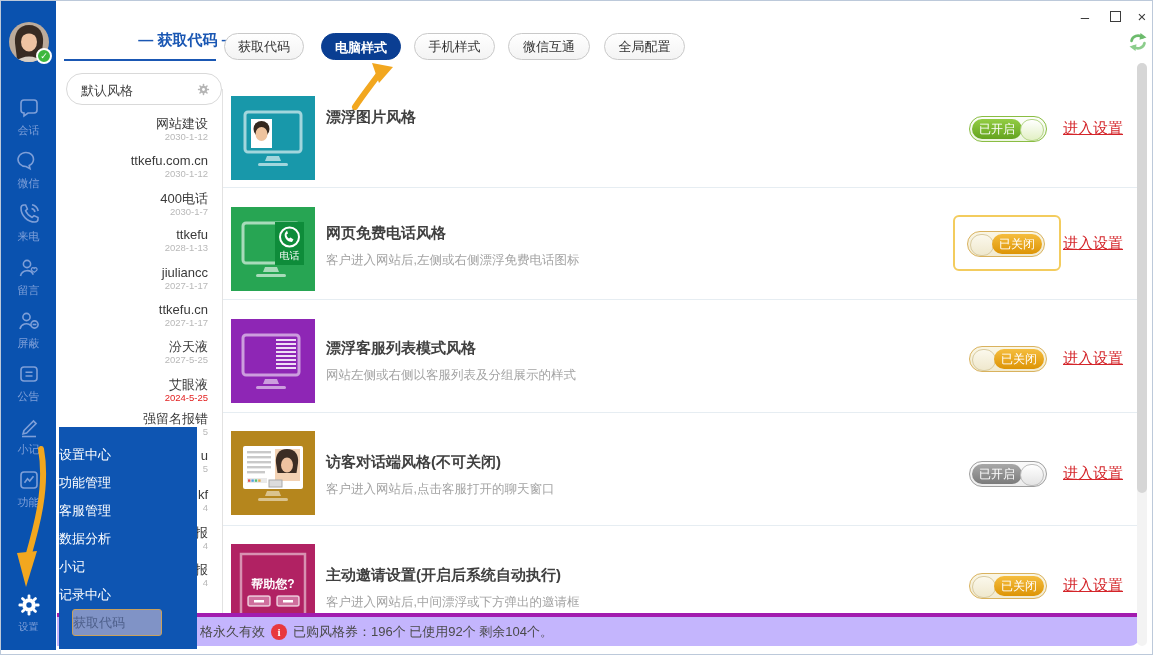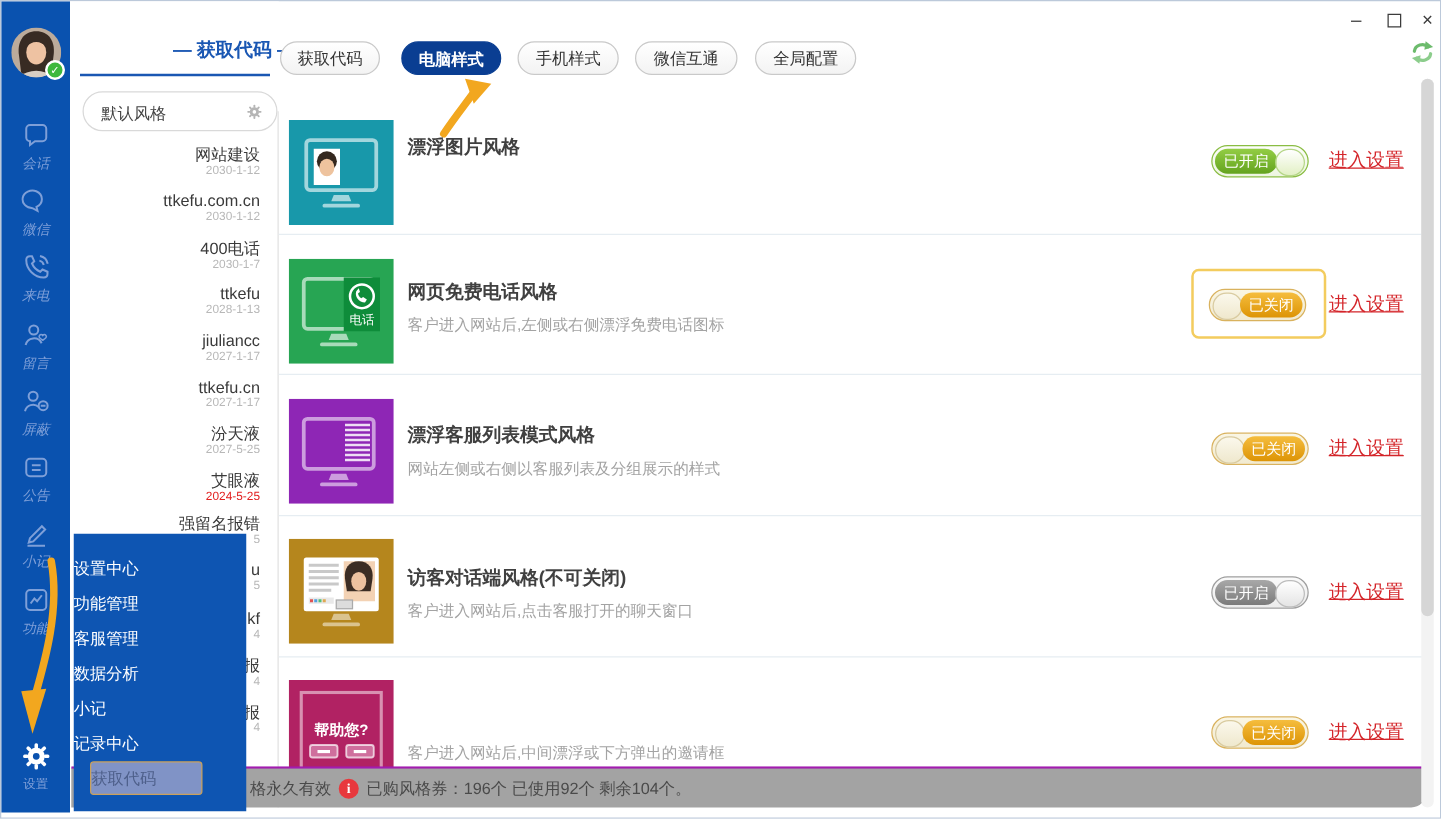--- a/index.html
+++ b/index.html
@@ -10,21 +10,21 @@
     border:1px solid #bcc9da; overflow:hidden;
   }
   
   .sidebar { position:absolute; left:0; top:0; width:55px; height:649px; background:#0a52af; z-index:5; }
   .avatar-wrap { position:absolute; left:8px; top:21px; width:40px; height:40px; cursor:pointer; }
   .avatar { width:40px; height:40px; border-radius:50%; overflow:hidden; display:block; }
   .avatar-badge {
     position:absolute; right:-3px; bottom:-2px; width:16px; height:16px; border-radius:50%;
     background:#3db83d; border:2px solid #fff; color:#fff; font-size:9px; line-height:12px; text-align:center;
   }
-  .nav-item { position:absolute; left:0; width:55px; text-align:center; color:#7e9fd8; cursor:pointer;font-style:italic; }
+  .nav-item { position:absolute; left:0; width:55px; text-align:center; color:#7e9fd8; cursor:pointer; }
   .nav-item svg { display:block; margin:0 auto; }
   .nav-label { display:block; font-size:11px; margin-top:3px; color:#7e9fd8; }
   .settings-item { position:absolute; left:0; top:592px; width:55px; text-align:center; cursor:pointer; }
   .settings-item svg { display:block; margin:0 auto; }
   .settings-label { display:block; font-size:10px; margin-top:3px; color:#7e9fd8; }
 
   
   .code-panel { position:absolute; left:55px; top:0; width:167px; height:649px; background:#fff; z-index:1; }
   .code-title { position:absolute; left:0; top:30px; width:167px; text-align:center; color:#1a57b3; font-weight:bold; font-size:15px;margin-left:48px; }
   .code-title-underline { position:absolute; left:8px; top:58px; width:152px; height:2px; background:#1a57b3; }
@@ -73,22 +73,22 @@
     background:linear-gradient(#fbf8ec,#efe8cd); border:1px solid #d9cba0; }
   .toggle.locked { border:1px solid #9e9e9e; background:linear-gradient(#fafafa,#ececec); }
   .toggle.locked .tlabel { left:2px; background:linear-gradient(#a8a8a8,#7b7b7b); }
   .toggle.locked::after { content:""; position:absolute; right:2px; top:2px; width:22px; height:20px; border-radius:11px;
     background:linear-gradient(#ffffff,#e4e4e4); border:1px solid #bdbdbd; }
   .toggle-highlight { position:absolute; left:952px; top:214px; width:108px; height:56px; border:2px solid #f3cc5e;
     border-radius:6px; background:#fff; z-index:1; }
 
   
   .status-bar {
-    position:absolute; left:56px; top:612px; width:1084px; height:33px; background:#a3a3a3;
-    border-top:2px solid #a21caf; border-bottom-right-radius:12px; z-index:10;
+    position:absolute; left:56px; top:612px; width:1084px; height:33px; background:#c4b5fd;
+    border-top:4px solid #a21caf; border-bottom-right-radius:12px; z-index:10;
     display:flex; align-items:center; font-size:13px; color:#4a4a4a; padding-left:143px;
   }
   .info-icon {
     display:inline-block; width:16px; height:16px; border-radius:50%; background:#e8383d; color:#fff;
     font-size:11px; font-weight:bold; line-height:16px; text-align:center; margin:0 6px; font-family:"Liberation Serif","DejaVu Serif",serif;
   }
 
   
   .scrollbar { position:absolute; left:1136px; top:62px; width:10px; height:583px; background:#f3f3f3; border-radius:5px; z-index:11; }
   .scroll-thumb { position:absolute; left:0; top:0; width:10px; height:430px; background:#d6d6d6; border-radius:5px; cursor:pointer; }
@@ -378,20 +378,21 @@
 
   <svg class="style-icon" style="top:543px" viewBox="0 0 84 84">
     <rect width="84" height="84" fill="#b12263"></rect>
     <rect x="10" y="10" width="64" height="64" fill="none" stroke="rgba(255,255,255,0.5)" stroke-width="2.5"></rect>
     <text x="42" y="44" font-size="12" font-weight="bold" fill="#ffffff" text-anchor="middle">帮助您?</text>
     <rect x="17" y="52" width="22" height="10" rx="2" fill="#cf6f9d" stroke="rgba(255,255,255,0.7)" stroke-width="1.5"></rect>
     <rect x="46" y="52" width="22" height="10" rx="2" fill="#cf6f9d" stroke="rgba(255,255,255,0.7)" stroke-width="1.5"></rect>
     <rect x="23" y="56" width="10" height="2.5" fill="#ffffff"></rect>
     <rect x="52" y="56" width="10" height="2.5" fill="#ffffff"></rect>
   </svg>
+  <div class="style-title" style="top:565px">主动邀请设置(开启后系统自动执行)</div>
   <div class="style-desc" style="top:593px">客户进入网站后,中间漂浮或下方弹出的邀请框</div>
   <div class="toggle off" style="top:572px">
     <span class="tlabel">已关闭</span>
   </div>
   <div class="enter-link" style="top:575px">进入设置</div>
 
   <div class="status-bar">
     <span>格永久有效</span>
     <span class="info-icon">i</span>
     <span>已购风格券：196个 已使用92个 剩余104个。</span>

